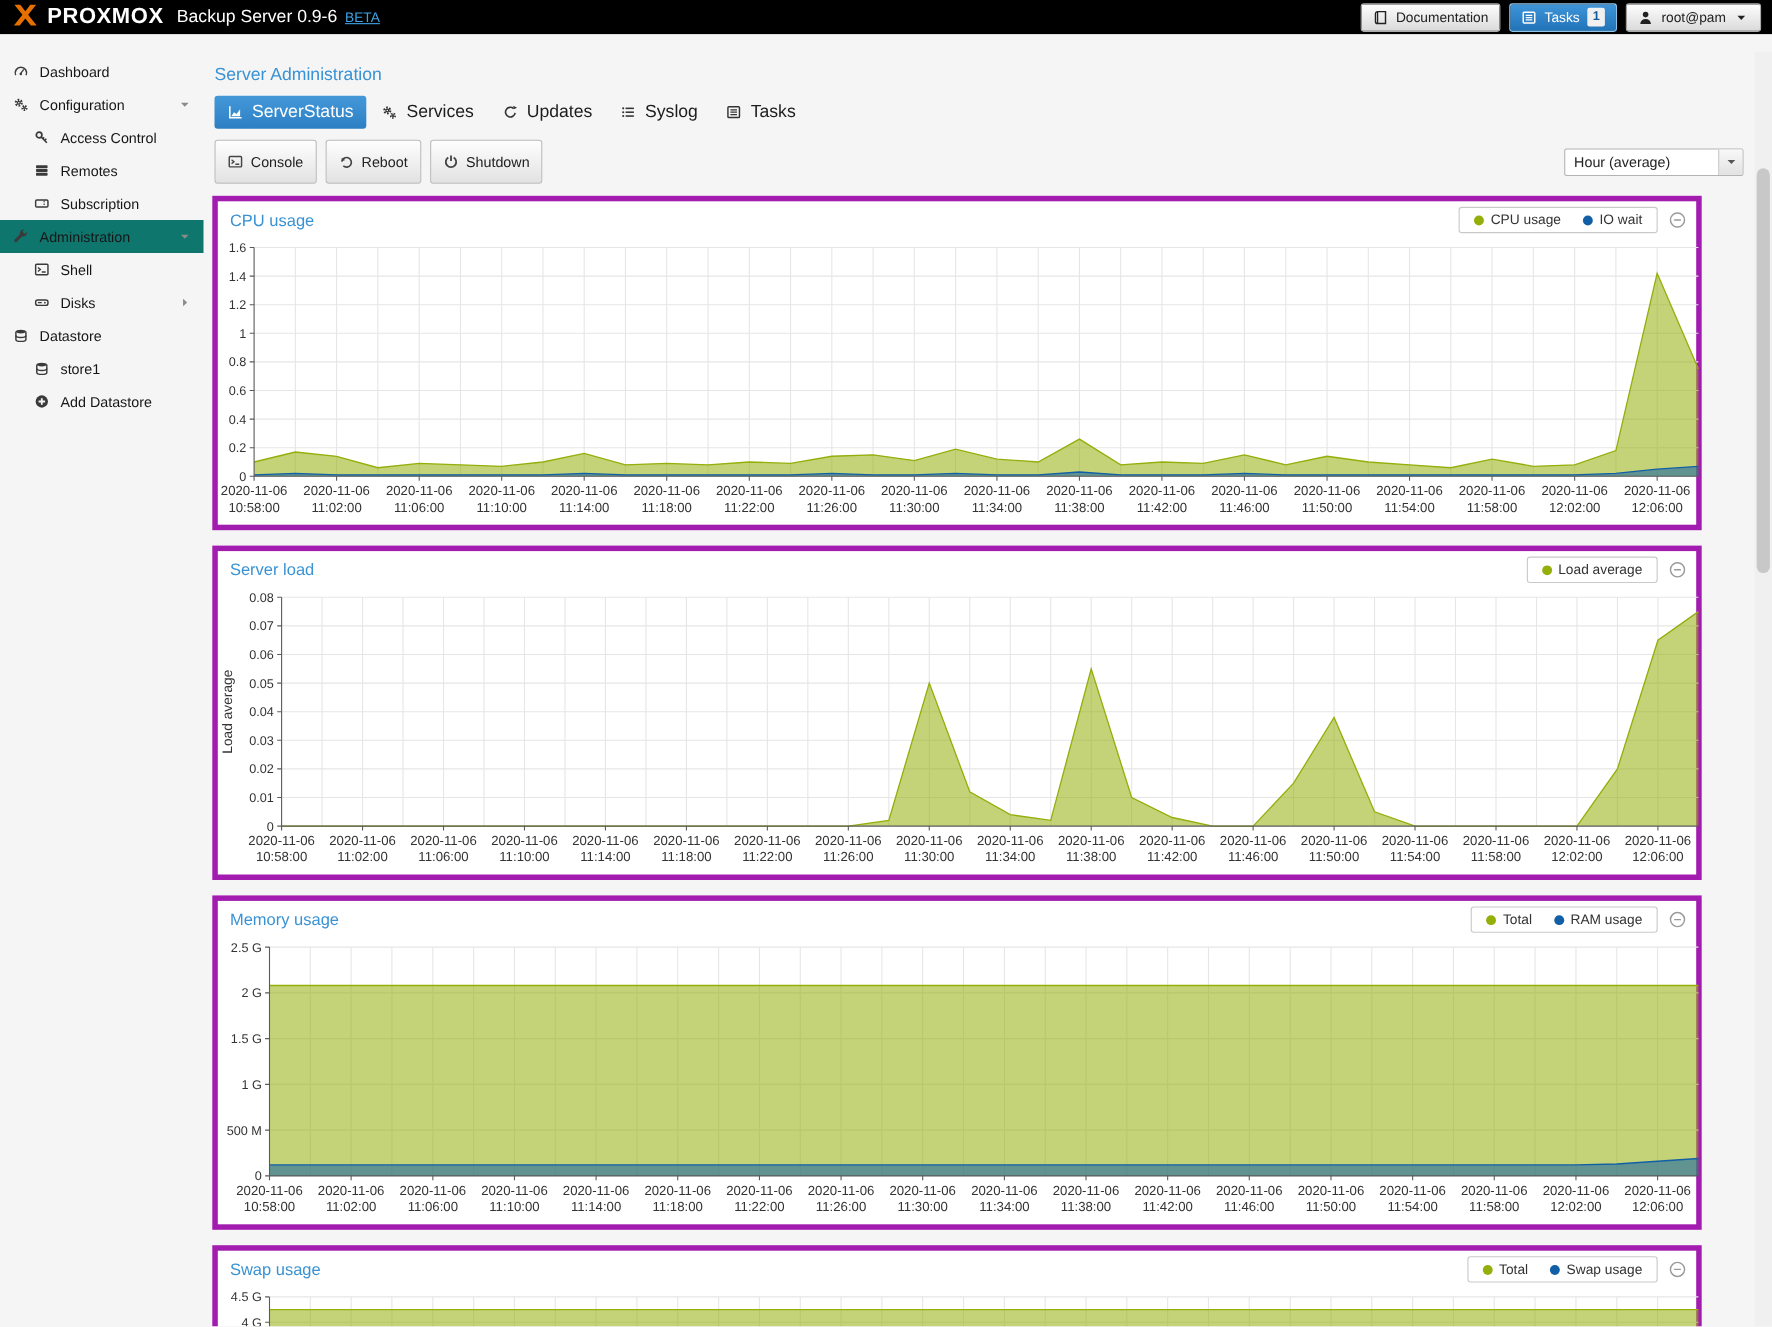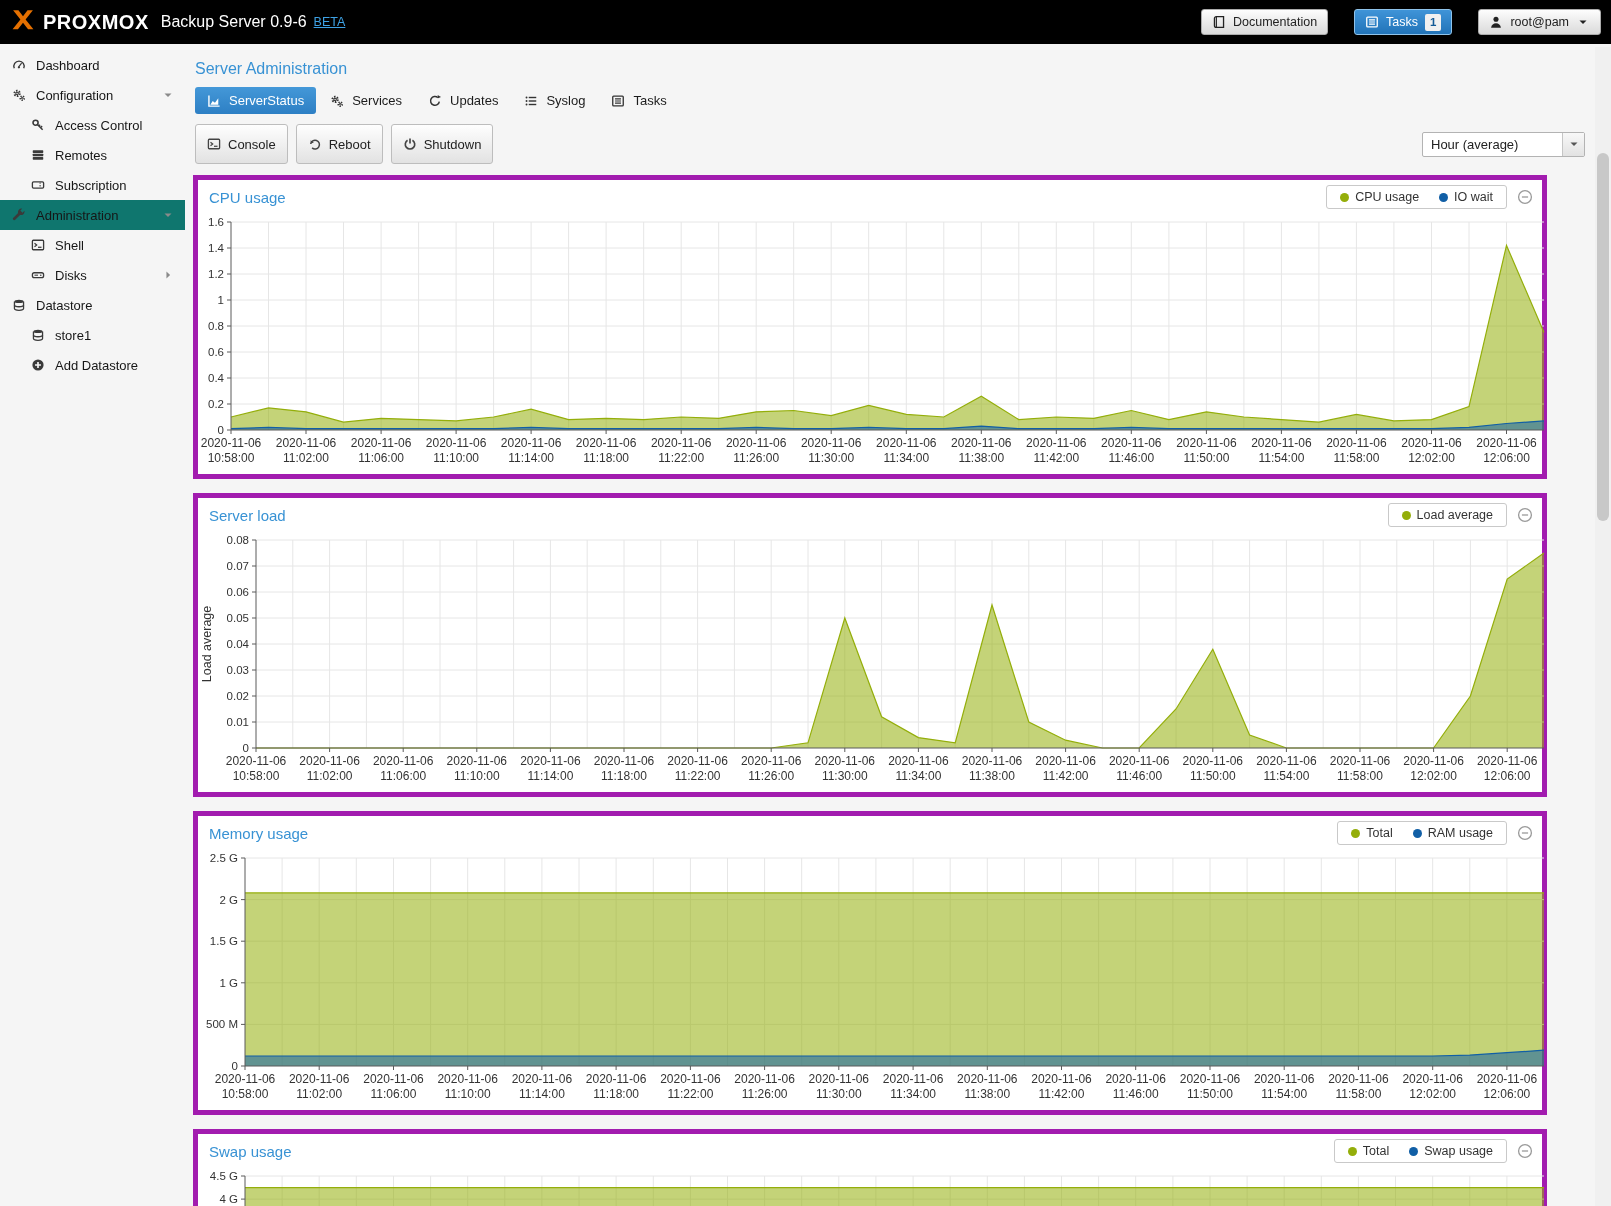--- a/index.html
+++ b/index.html
@@ -1,26 +1,26 @@
 <!DOCTYPE html>
 <html><head>
 <meta charset="utf-8">
 <style>
   * { margin:0; padding:0; box-sizing:border-box; }
   html,body { width:1611px; height:1206px; overflow:hidden; }
   body { font-family:"Liberation Sans", sans-serif; background:#f5f5f5; position:relative; }
 
   
-  .header { position:absolute; top:0; left:0; right:0; height:44px; background:#000;
+  .header { position:absolute; top:0; left:0; right:0; height:31px; background:#000;
             display:flex; align-items:center; padding:0 10px; color:#fff; z-index:5;text-align:right; }
   .logo { display:flex; align-items:center; gap:7px; }
   .brand { font-size:20px; font-weight:bold; letter-spacing:.5px; color:#fff; }
   .subtitle { margin-left:12px; font-size:16px; color:#fff; }
   .beta { margin-left:7px; font-size:12.5px; color:#3ea2e5; text-decoration:underline; cursor:pointer; }
-  .hgroup { margin-left:auto; display:flex; align-items:center; gap:26px;padding-left:46px; }
+  .hgroup { margin-left:auto; display:flex; align-items:center; gap:8px;padding-left:46px; }
   .hbtn { display:inline-flex; align-items:center; gap:7px; height:26px; padding:0 10px;
           border-radius:3px; font-size:12.5px; cursor:pointer; }
   .hbtn.gray { background:linear-gradient(#fdfdfd,#dadada); border:1px solid #ababab; color:#222; }
   .hbtn.blue { background:linear-gradient(#3f94d8,#2173b8); border:1px solid #8fc3ea; color:#fff; }
   .badge { background:#f0f0f0; color:#135a96; border-radius:2px; padding:0 5px; font-size:11.5px;
            font-weight:bold; line-height:17px; }
   .hbtn .ic svg, .tab .ic svg, .tbtn .ic svg, .side-item .ic svg, .combo .ic svg { width:14px; height:14px; display:block; }
   .ic { display:inline-flex; }
 
   
@@ -30,21 +30,21 @@
   .side-item.lvl1 { padding-left:30px; }
   .side-item.selected { background:#0f766e; }
   .side-item .ic { margin-right:9px; color:#3a3a3a; width:16px; justify-content:center; }
   .side-item .caret { margin-left:auto; margin-right:2px; color:#8a8a8a; width:auto; }
 
   
   .main { position:absolute; left:185px; top:47px; right:16px; bottom:0; overflow:hidden; }
   .page-title { font-size:16px; font-weight:normal; color:#3892d4; margin:13px 0 9px 10px; }
   .tabs { display:flex; gap:2px; margin-left:10px; }
   .tab { display:flex; align-items:center; gap:8px; padding:6px 12px; border-radius:3px;
-         font-size:13px; color:#1c1c1c; cursor:pointer; }
+         font-size:16px; color:#1c1c1c; cursor:pointer; }
   .tab .ic { color:#333; }
   .tab.active { background:linear-gradient(#4498d8,#2d7fc4); color:#fff; }
   .tab.active .ic { color:#fff; }
   .toolbar { display:flex; align-items:center; margin:10px 10px 9px 10px; }
   .tbtn { display:flex; align-items:center; gap:7px; height:40px; padding:0 11px; margin-right:8px;
           background:linear-gradient(#fefefe,#e2e2e2); border:1px solid #bdbdbd; border-radius:3px;
           font-size:13px; color:#222; cursor:pointer; }
   .tbtn .ic { color:#444; }
   .combo { margin-left:auto; width:163px; height:25px; background:#fff; border:1px solid #b3b3b3;
            border-radius:2px; display:flex; align-items:center; font-size:13px; color:#222; cursor:pointer; }

